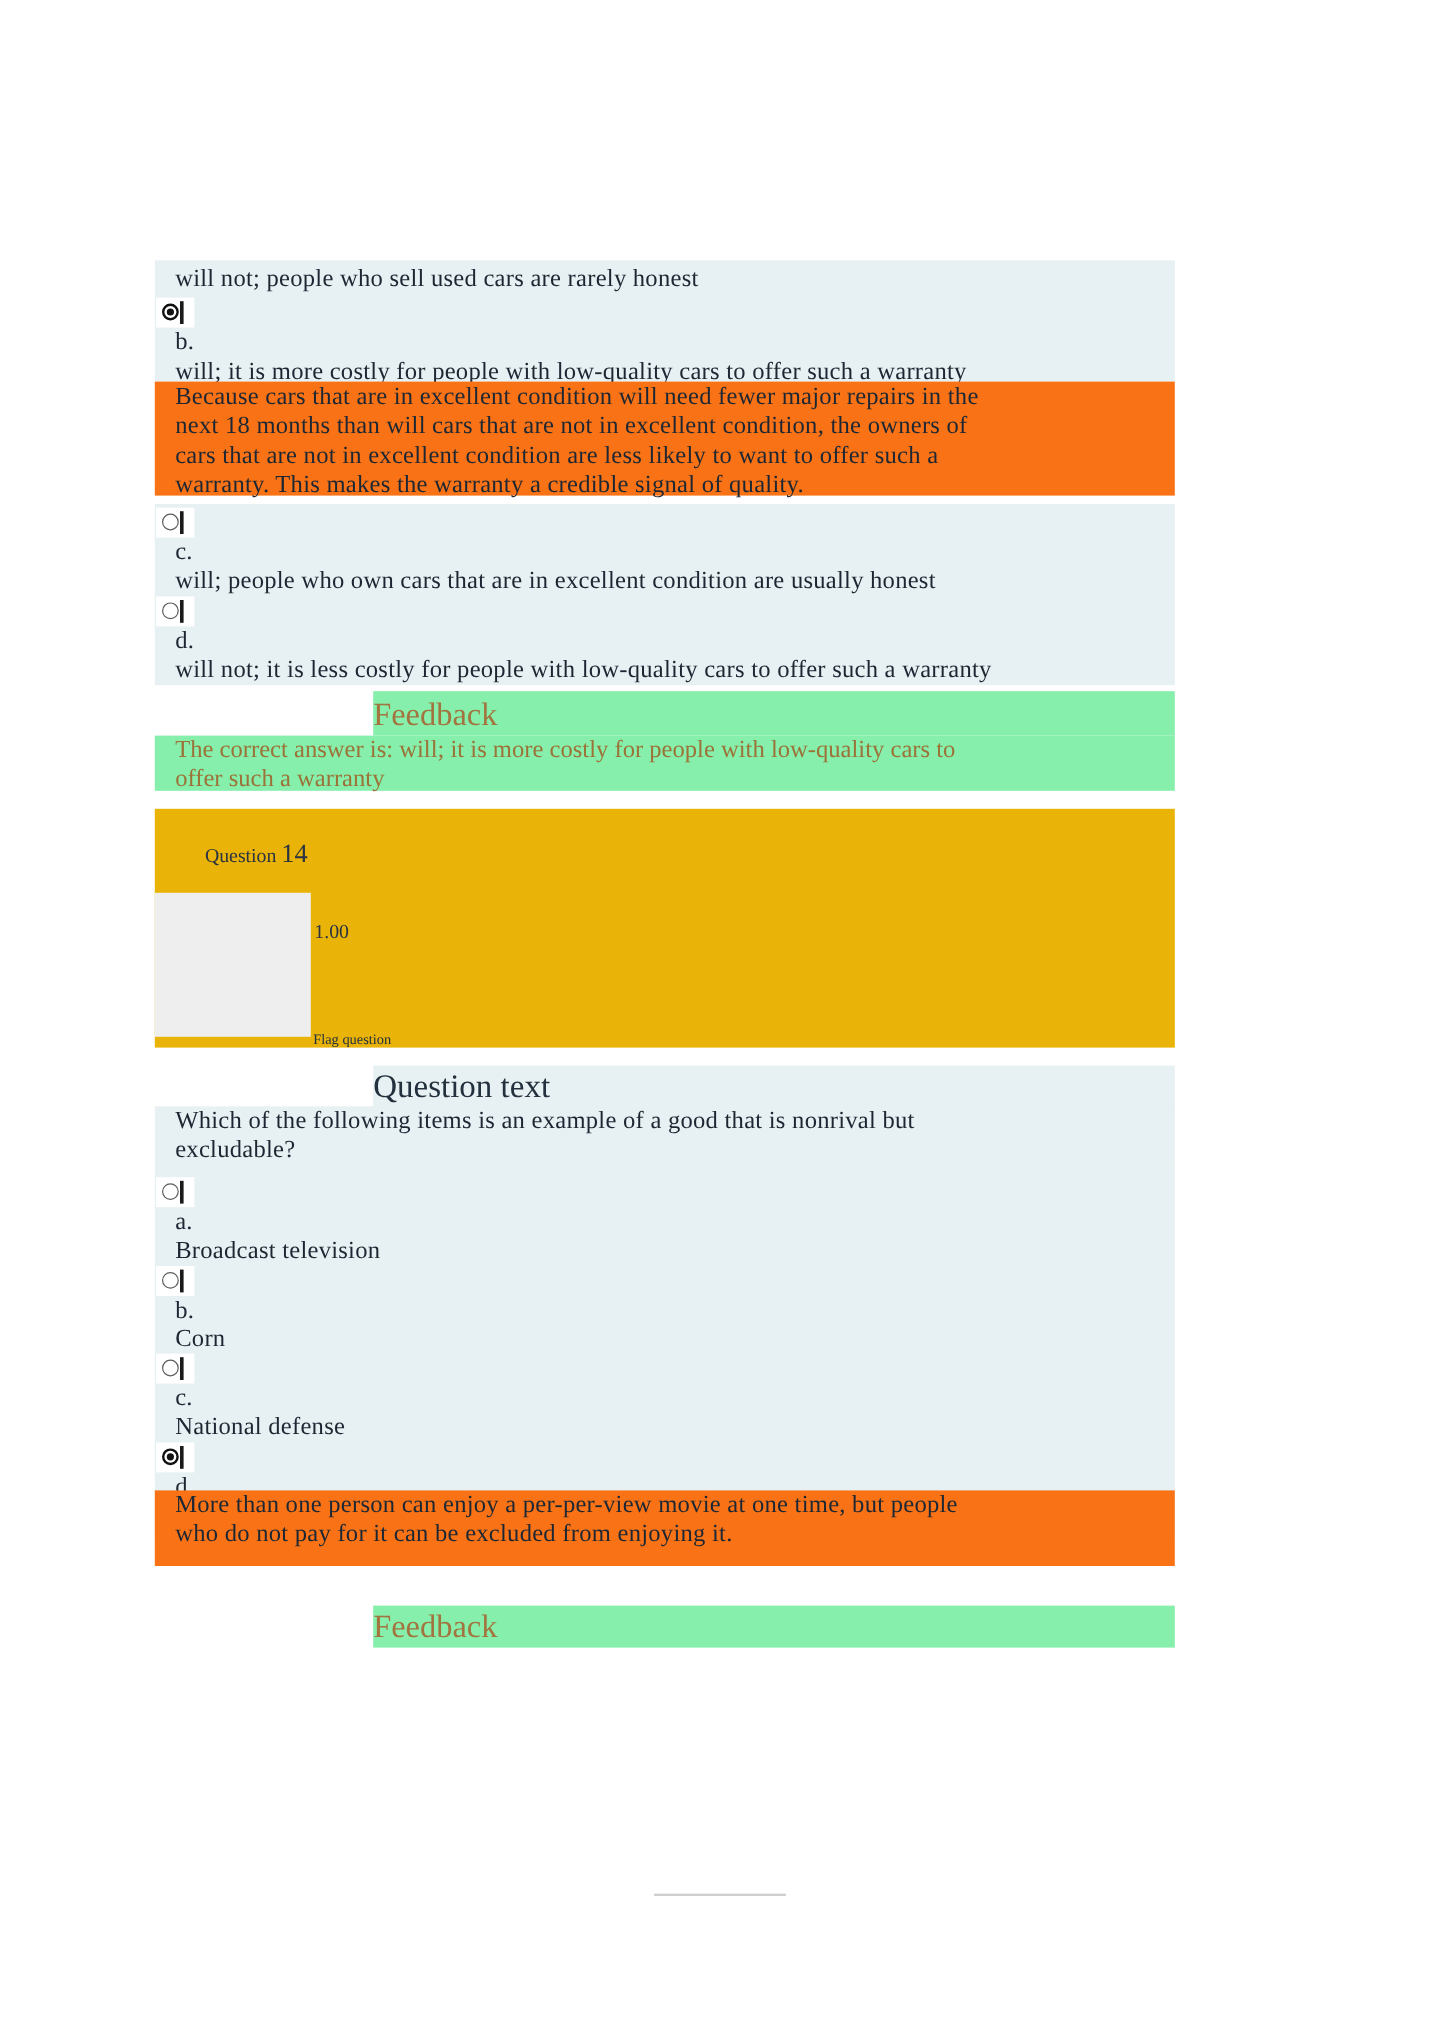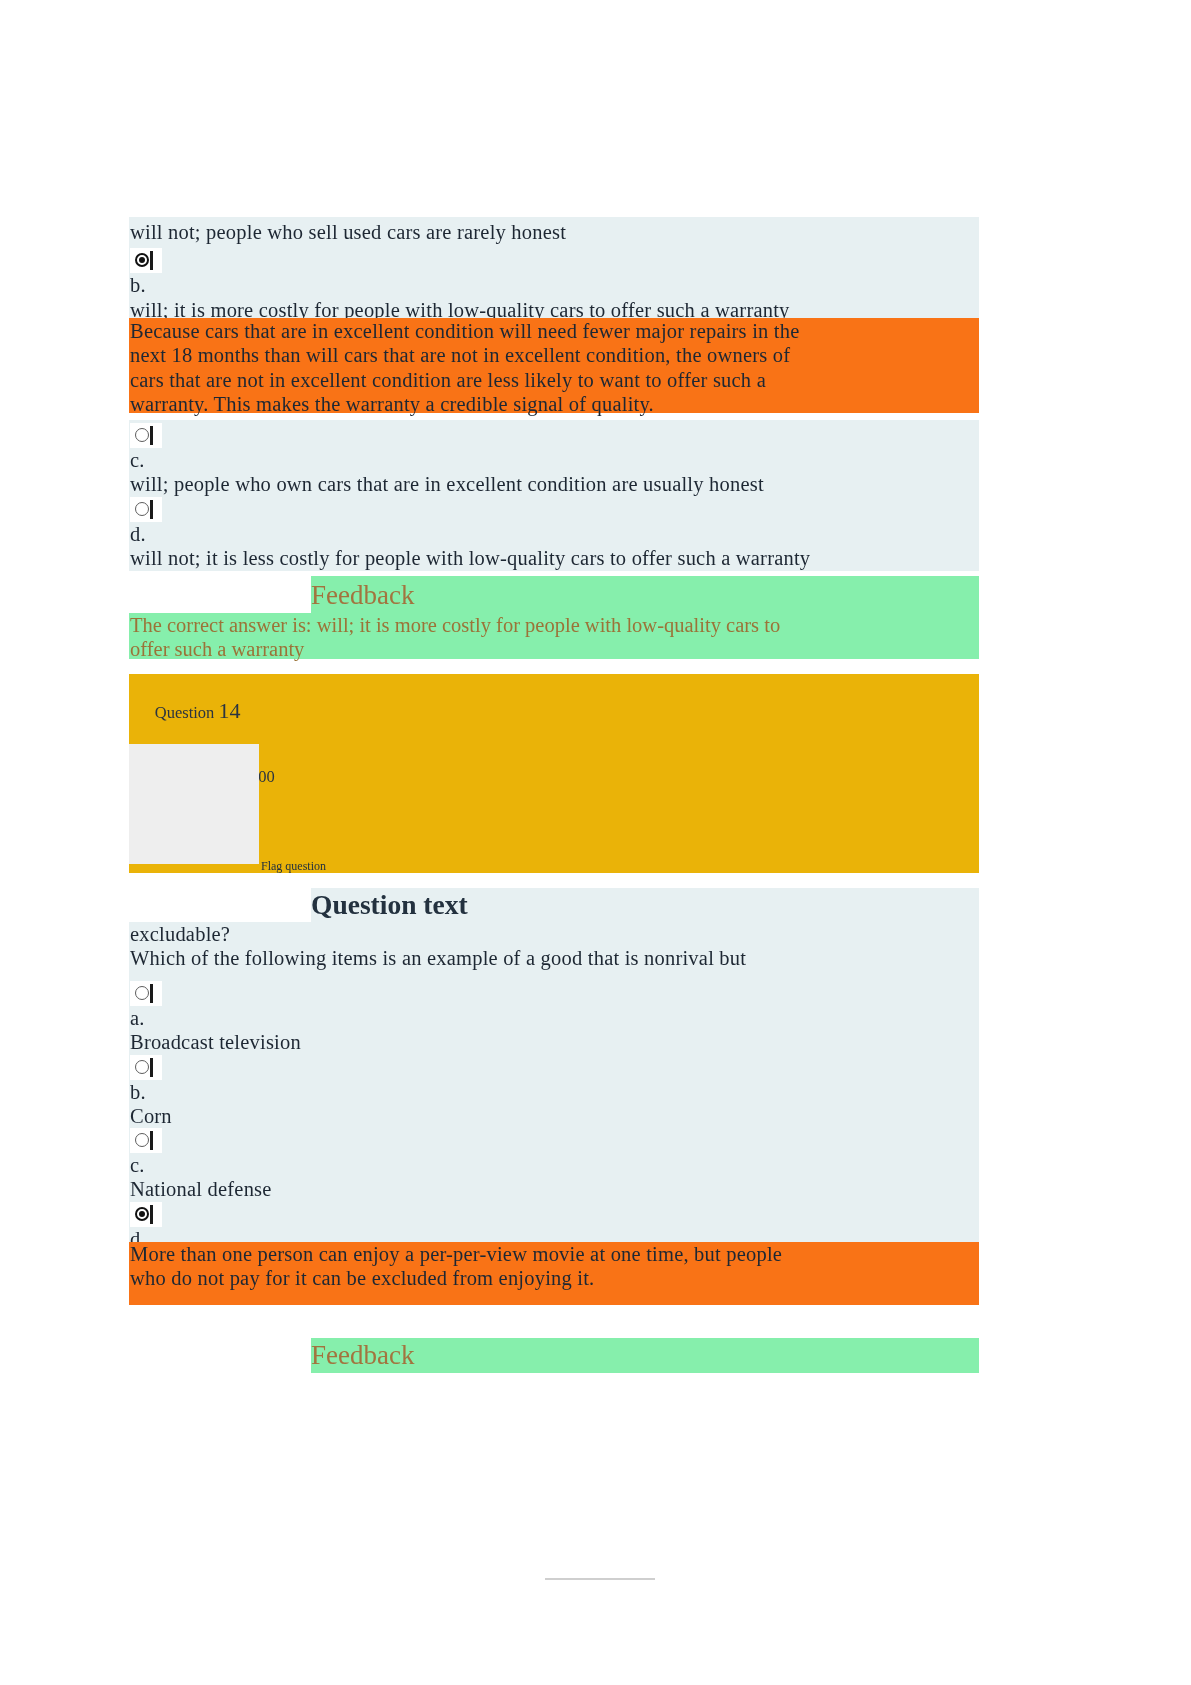--- a/index.html
+++ b/index.html
@@ -45,21 +45,21 @@
   }
 
   .line {
     font-size: 20.5px;
     line-height: 24.3px;
     letter-spacing: 0.01em;
     white-space: pre;
   }
 
   .txt {
-    padding-left: 1px;
+    padding-left: 17px;
   }
 
   
   .radio-chip {
     display: inline-block;
     background: #ffffff;
     width: 32px;
     height: 25px;
     line-height: 25px;
     vertical-align: middle;
@@ -107,21 +107,21 @@
     line-height: 34px;
     color: #a2743f;
     font-weight: normal;
     margin: 0;
     white-space: pre;
   }
   .h-question-text {
     font-size: 27.5px;
     line-height: 34px;
     color: #23313f;
-    font-weight: bold;
+    font-weight: normal;
     margin: 0;
     white-space: pre;
   }
   .feedback-body {
     font-size: 20.5px;
     line-height: 24.3px;
     color: #9b7338;
     white-space: pre;
   }
 
@@ -205,22 +205,22 @@
   </div>
 
   <div class="grey-box" style="left:129px; top:744px; width:130px; height:120px;"></div>
 
   <div class="flag-text" style="position:absolute; left:261px; top:856px;">Flag question</div>
 
   <div class="block opt-band" style="left:311px; width:668px; top:888px; height:37px;"></div>
   <h2 class="h-question-text" style="position:absolute; left:311px; top:888px;">Question text</h2>
 
   <div class="block opt-band" style="top:922px; height:49px; padding-top:0px;">
+    <div class="line txt">Which of the following items is an example of a good that is nonrival but</div>
     <div class="line txt">excludable?</div>
-    <div class="line txt">Which of the following items is an example of a good that is nonrival but</div>
   </div>
 
   <div class="block opt-band" style="top:971px; height:312px; padding-top:10px;">
 
     <div class="radio-chip" style="margin-left:1px;">
       <span class="radio-mark"></span>
       <span class="caret"></span>
     </div>
     <div class="line txt">a.</div>
     <div class="line txt">Broadcast television</div>

